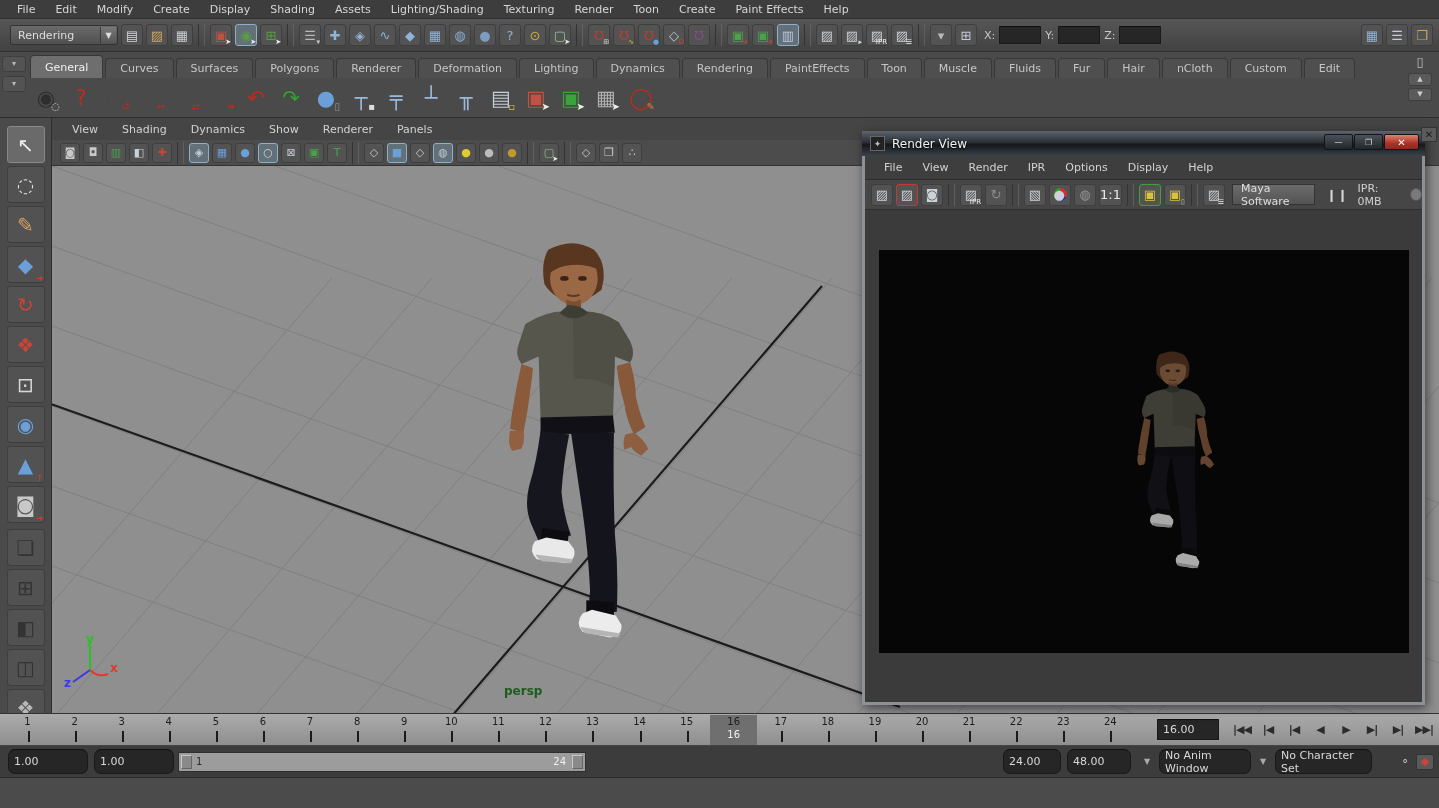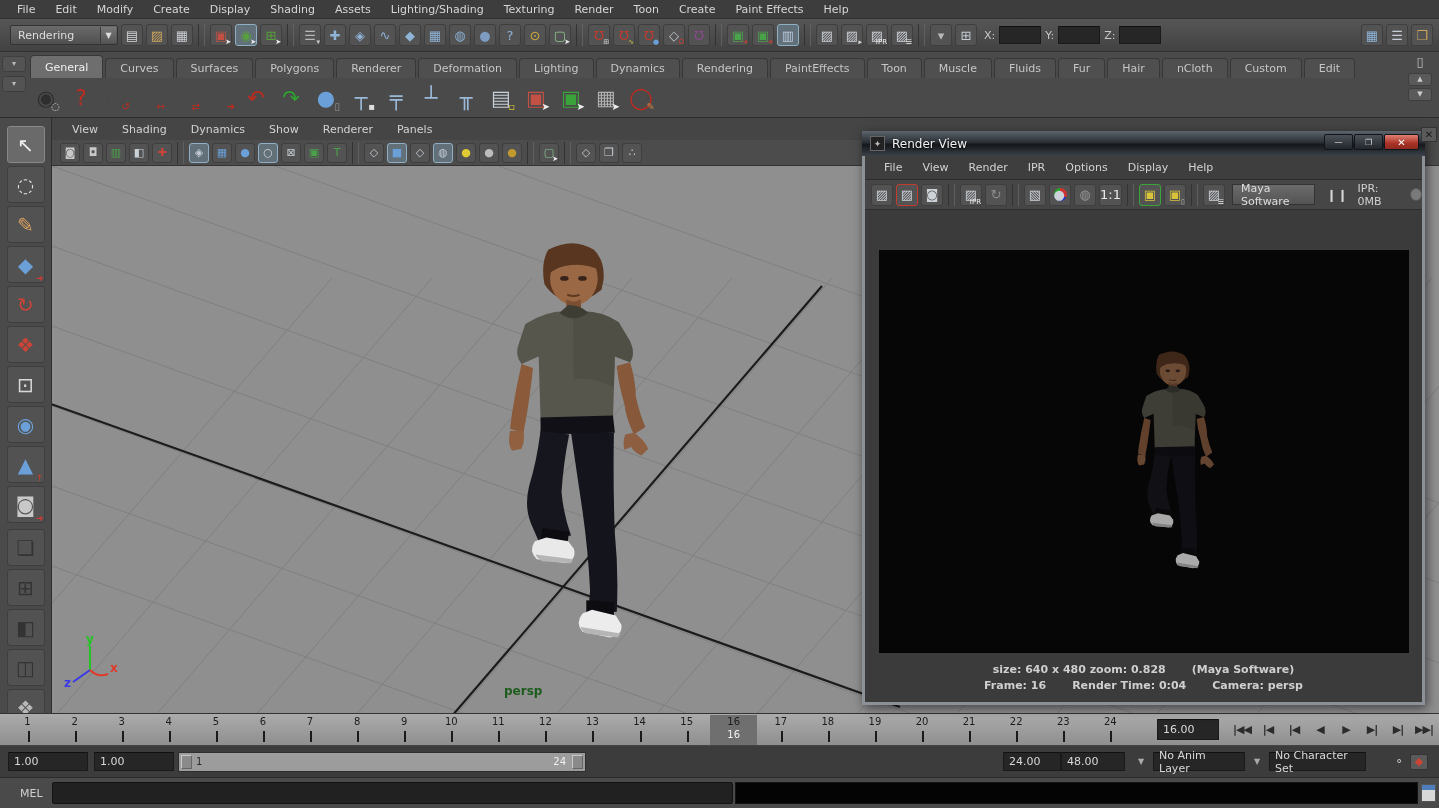--- a/index.html
+++ b/index.html
@@ -92,21 +92,21 @@
   .frame-cell.active{background:#6f6f6f;}
   .frame-cell .fsub{display:none;}
   .frame-cell.active .fsub{display:block;color:#f2f2f2;margin-top:2px;position:relative;z-index:2;}
   .frame-cell.active::after{display:none;}
   .ts-right{position:absolute;right:2px;top:4px;display:flex;align-items:center;gap:2px;}
   .timefield{width:62px;height:21px;margin-right:8px;}
   .pbtn{width:26px;height:23px;display:flex;align-items:center;justify-content:center;color:#2b2b2b;font-size:11px;font-weight:bold;background:transparent;letter-spacing:-1px;}
 
   
   .rangebar{position:absolute;left:0;top:746px;width:100%;height:32px;background:#3c3c3c;display:flex;align-items:center;border-bottom:1px solid #2a2a2a;}
-  .rangebar .field{height:19px;}
+  .rangebar .field{height:25px;border-radius:7px;}
   .rs-track{position:relative;width:408px;height:20px;background:#9c9c9c;border:1px solid #2e2e2e;display:flex;align-items:center;justify-content:space-between;padding:0 2px;}
   .rs-handle{width:11px;height:14px;background:#8a8a8a;border:1px solid #666;border-top-color:#c8c8c8;border-left-color:#c8c8c8;}
   .rs-start{color:#2b2b2b;font-size:10px;margin-left:4px;flex:1;text-align:left;}
   .rs-end{color:#efefef;font-size:10px;margin-right:6px;}
   .rb-arrow{width:16px;height:16px;color:#aaa;font-size:8px;display:flex;align-items:center;justify-content:center;}
   .keyicon{width:18px;height:16px;display:flex;align-items:center;justify-content:center;font-size:11px;color:#c8c8c8;}
   .keyicon.auto{color:#cc4436;background:#5a5a5a;border:1px solid #333;border-radius:2px;}
 
   
   .commandline{position:absolute;left:0;top:778px;width:100%;height:30px;background:#4a4a4a;display:flex;align-items:center;}
@@ -911,31 +911,20 @@
       <span class="rv-ipr-label">IPR: 0MB</span>
       <span class="rv-circle"></span>
     </div>
     <div class="rv-content">
       <div class="rv-image">
         <svg class="rv-char" width="110" height="250" viewBox="0 0 210 440">
           <use href="#charsym"></use>
         </svg>
       </div>
     </div>
-    <div class="rv-status">
-      <div class="line">
-        <span>size: 640 x 480 zoom: 0.828</span>
-        <span>(Maya Software)</span>
-      </div>
-      <div class="line">
-        <span>Frame: 16</span>
-        <span>Render Time: 0:04</span>
-        <span>Camera: persp</span>
-      </div>
-    </div>
   </div>
 
   <div class="timeslider">
     <div class="ts-track">
 
         <div class="frame-cell">
           <div class="fnum">1</div>
 
         </div>
 
@@ -1097,35 +1086,29 @@
       </div>
     <div class="rs-track" style="margin-left:4px">
       <div class="rs-handle"></div>
       <span class="rs-start">1</span>
       <span class="rs-end">24</span>
       <div class="rs-handle"></div>
     </div>
     <div class="field" style="width:58px;margin-left:417px">
         <span>24.00</span>
       </div>
-    <div class="field" style="width:64px;">
+    <div class="field" style="width:64px;margin-left:6px">
         <span>48.00</span>
       </div>
     <div class="rb-arrow" style="margin-left:8px">▼</div>
     <div class="field" style="width:92px;margin-left:4px">
-        <span>No Anim Layer</span>
+        <span>No Anim Window</span>
       </div>
     <div class="rb-arrow" style="margin-left:4px">▼</div>
     <div class="field" style="width:97px;margin-left:4px">
         <span>No Character Set</span>
       </div>
     <div class="keyicon" style="margin-left:24px">⚬</div>
     <div class="keyicon auto" style="margin-left:2px">◆</div>
   </div>
 
-  <div class="commandline">
-    <span class="mel-label">MEL</span>
-    <div class="mel-input"><span></span></div>
-    <div class="mel-results"><span></span></div>
-    <div class="script-icon"></div>
-  </div>
 
 </div>
 
 </body></html>

